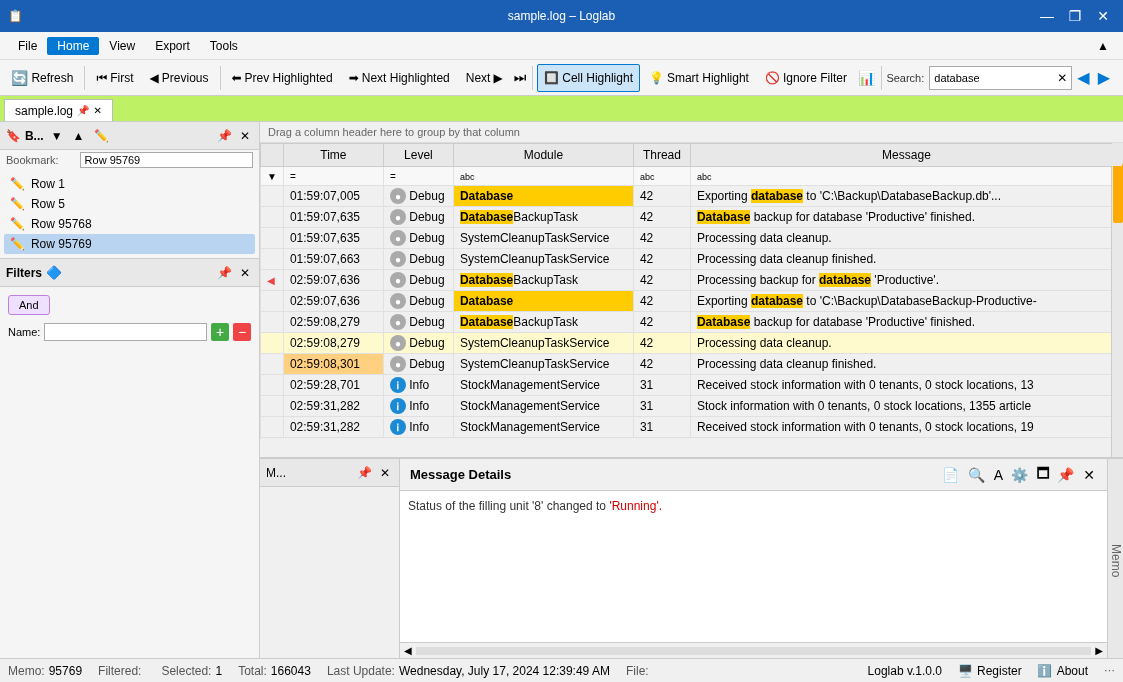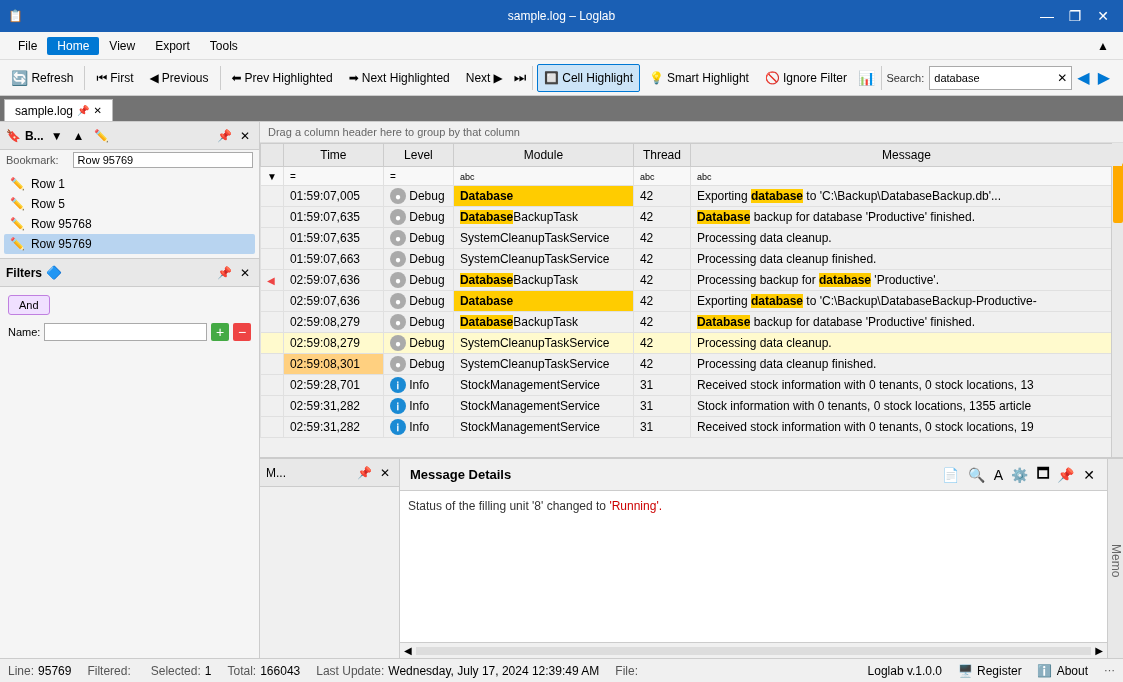--- a/index.html
+++ b/index.html
@@ -78,21 +78,21 @@
       border: none;
       outline: none;
       font-size: 11px;
       width: 120px;
     }
     .nav-arrows { display: flex; gap: 2px; }
     .nav-arrow { background: transparent; border: none; cursor: pointer; font-size: 16px; color: #0078d4; padding: 0 3px; }
 
     
     .tab-bar {
-      background: #737373;
+      background: #bef264;
       height: 26px;
       display: flex;
       align-items: flex-end;
       padding: 0 4px;
       border-bottom: 1px solid #ccc;
       flex-shrink: 0;
     }
     .tab {
       display: flex;
       align-items: center;
@@ -132,21 +132,21 @@
       justify-content: space-between;
       padding: 4px 6px;
       background: #e8e8e8;
       border-bottom: 1px solid #ccc;
       height: 28px;
     }
     .panel-header-left { display: flex; align-items: center; gap: 4px; font-weight: bold; font-size: 12px; }
     .panel-header-right { display: flex; gap: 2px; }
     .ph-btn { background: transparent; border: none; cursor: pointer; font-size: 12px; padding: 1px 3px; }
 
-    .bookmark-row { display: flex; align-items: center; gap: 14px; padding: 2px 6px; font-size: 11px; }
+    .bookmark-row { display: flex; align-items: center; gap: 21px; padding: 2px 6px; font-size: 11px; }
     .bookmark-label { font-size: 11px; color: #555; }
     .bookmark-input { border: 1px solid #aaa; padding: 1px 4px; font-size: 11px; flex: 1; background: white; }
 
     .bookmark-list { padding: 4px; }
     .bookmark-item {
       display: flex;
       align-items: center;
       gap: 6px;
       padding: 3px 6px;
       cursor: pointer;
@@ -689,21 +689,21 @@
         <span>Memo</span>
       </div>
     </div>
 
   </div>
 
 </div>
 
 <div class="status-bar">
   <div class="status-item">
-    <span class="status-key">Line:</span>
+    <span class="status-key">Memo:</span>
     <span class="status-val">95769</span>
   </div>
   <div class="status-item">
     <span class="status-key">Filtered:</span>
     <span class="status-val"></span>
   </div>
   <div class="status-item">
     <span class="status-key">Selected:</span>
     <span class="status-val">1</span>
   </div>

